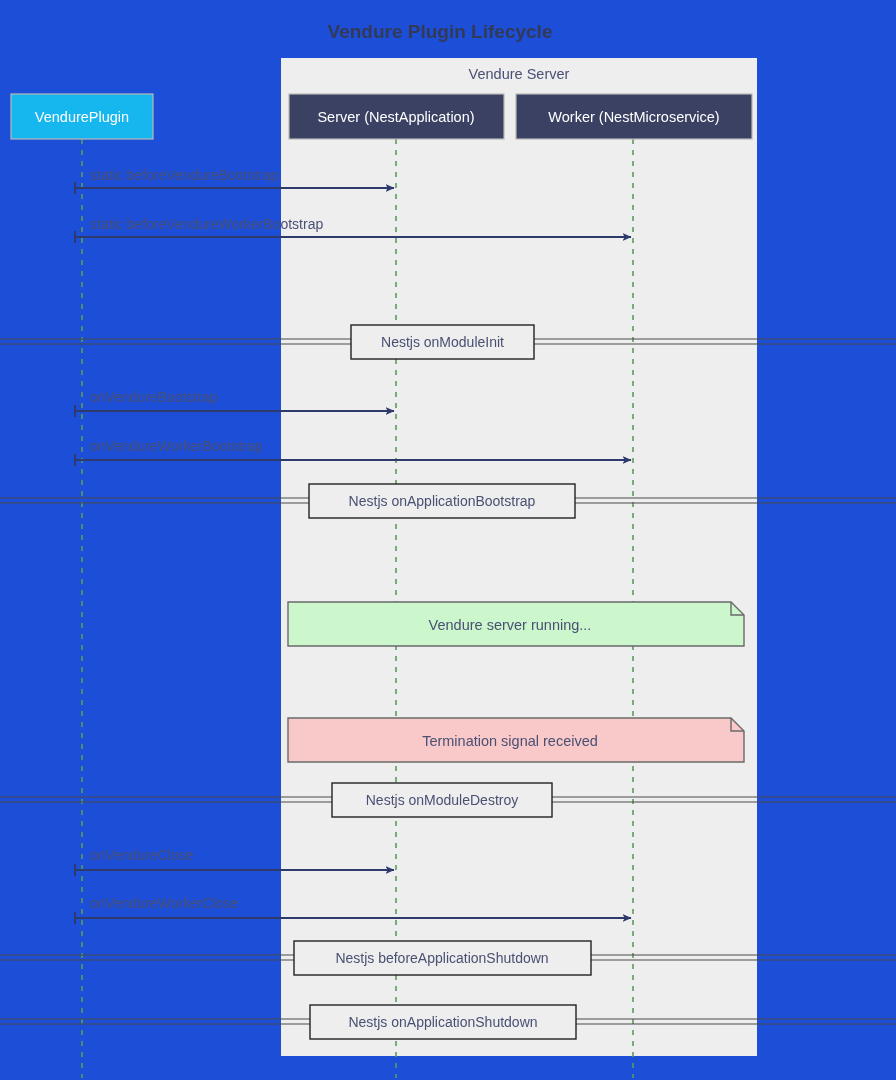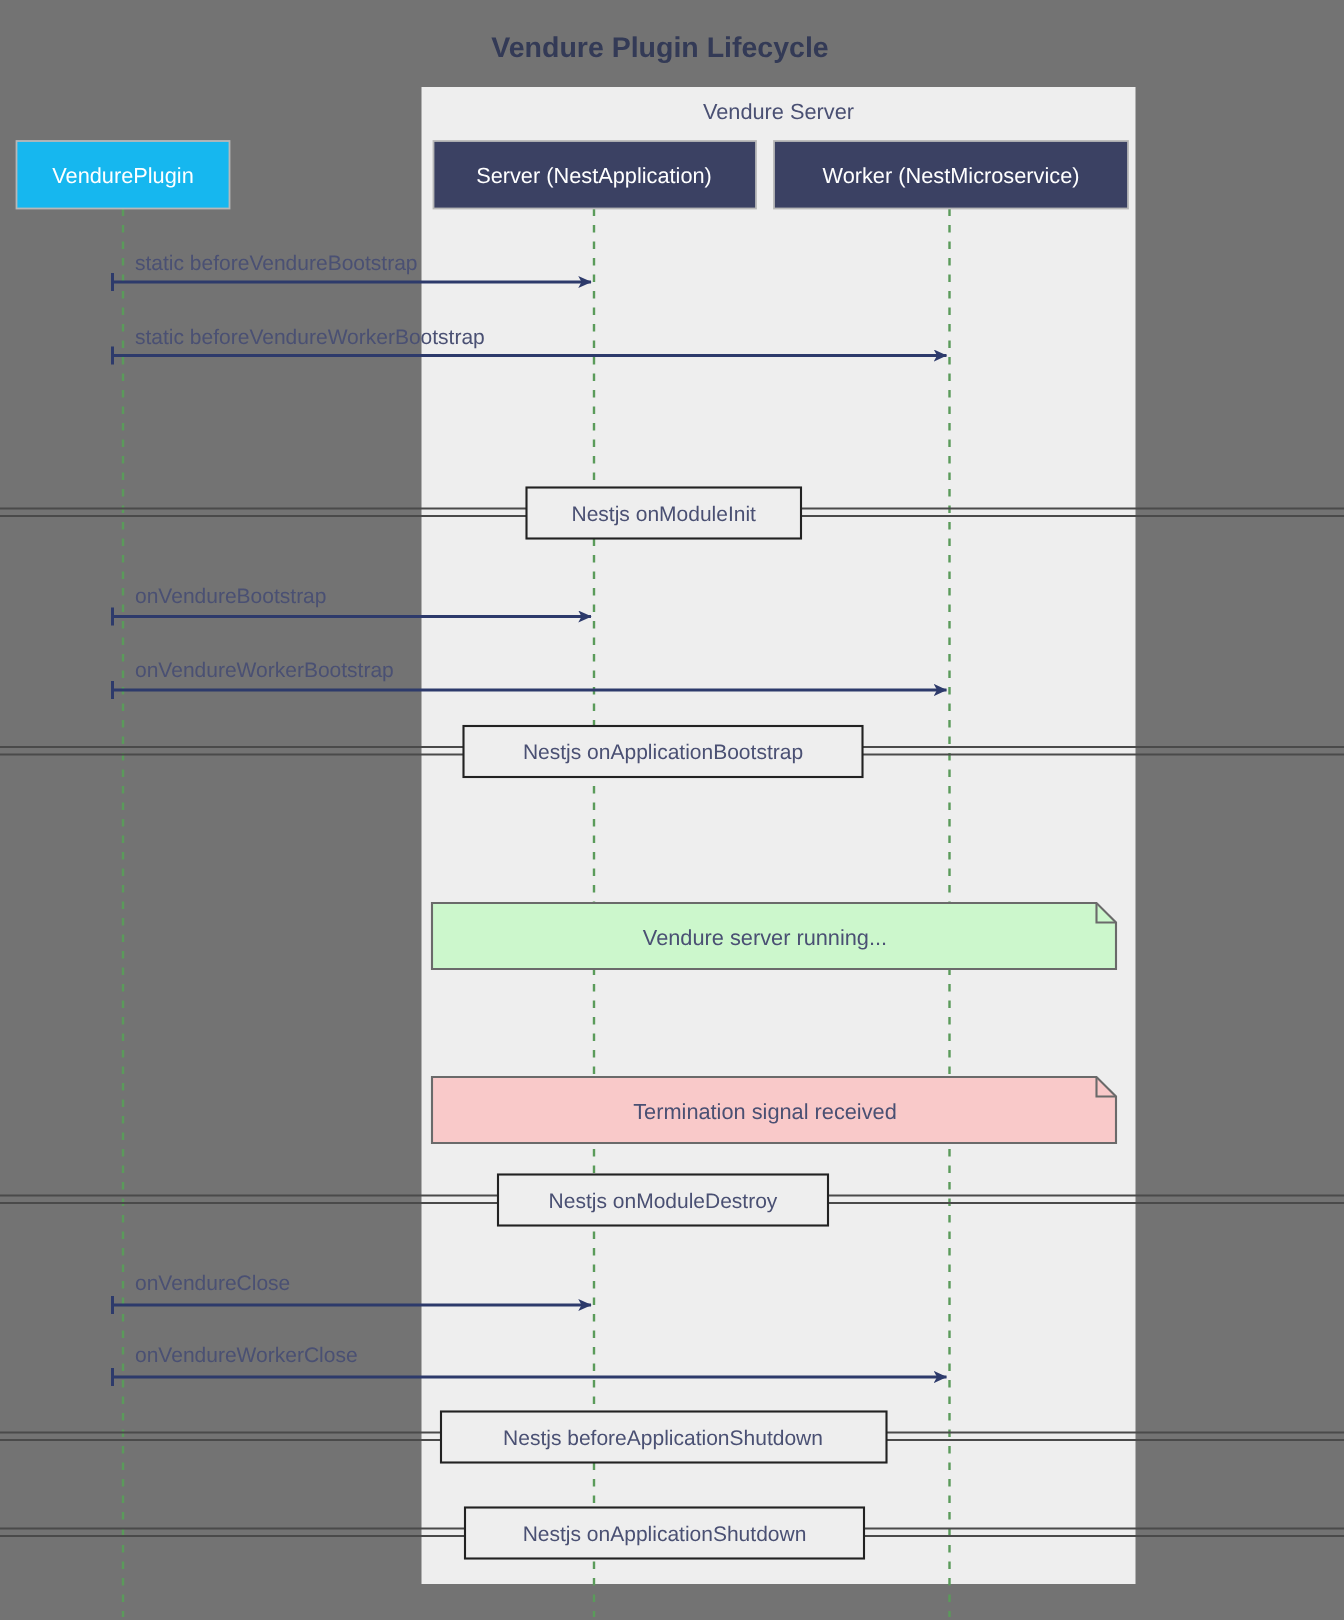--- a/index.html
+++ b/index.html
@@ -9,21 +9,21 @@
     background: #ffffff;
   }
   body {
     font-family: "Liberation Sans", "DejaVu Sans", sans-serif;
   }
   #diagram-root {
     position: relative;
     width: 896px;
     height: 1080px;
     overflow: hidden;
-    background: #737373;
+    background: #1d4ed8;
   }
   #diagram-svg {
     position: absolute;
     left: 0;
     top: 0;
     width: 896px;
     height: 1080px;
     display: block;
   }
   .dg-title {

